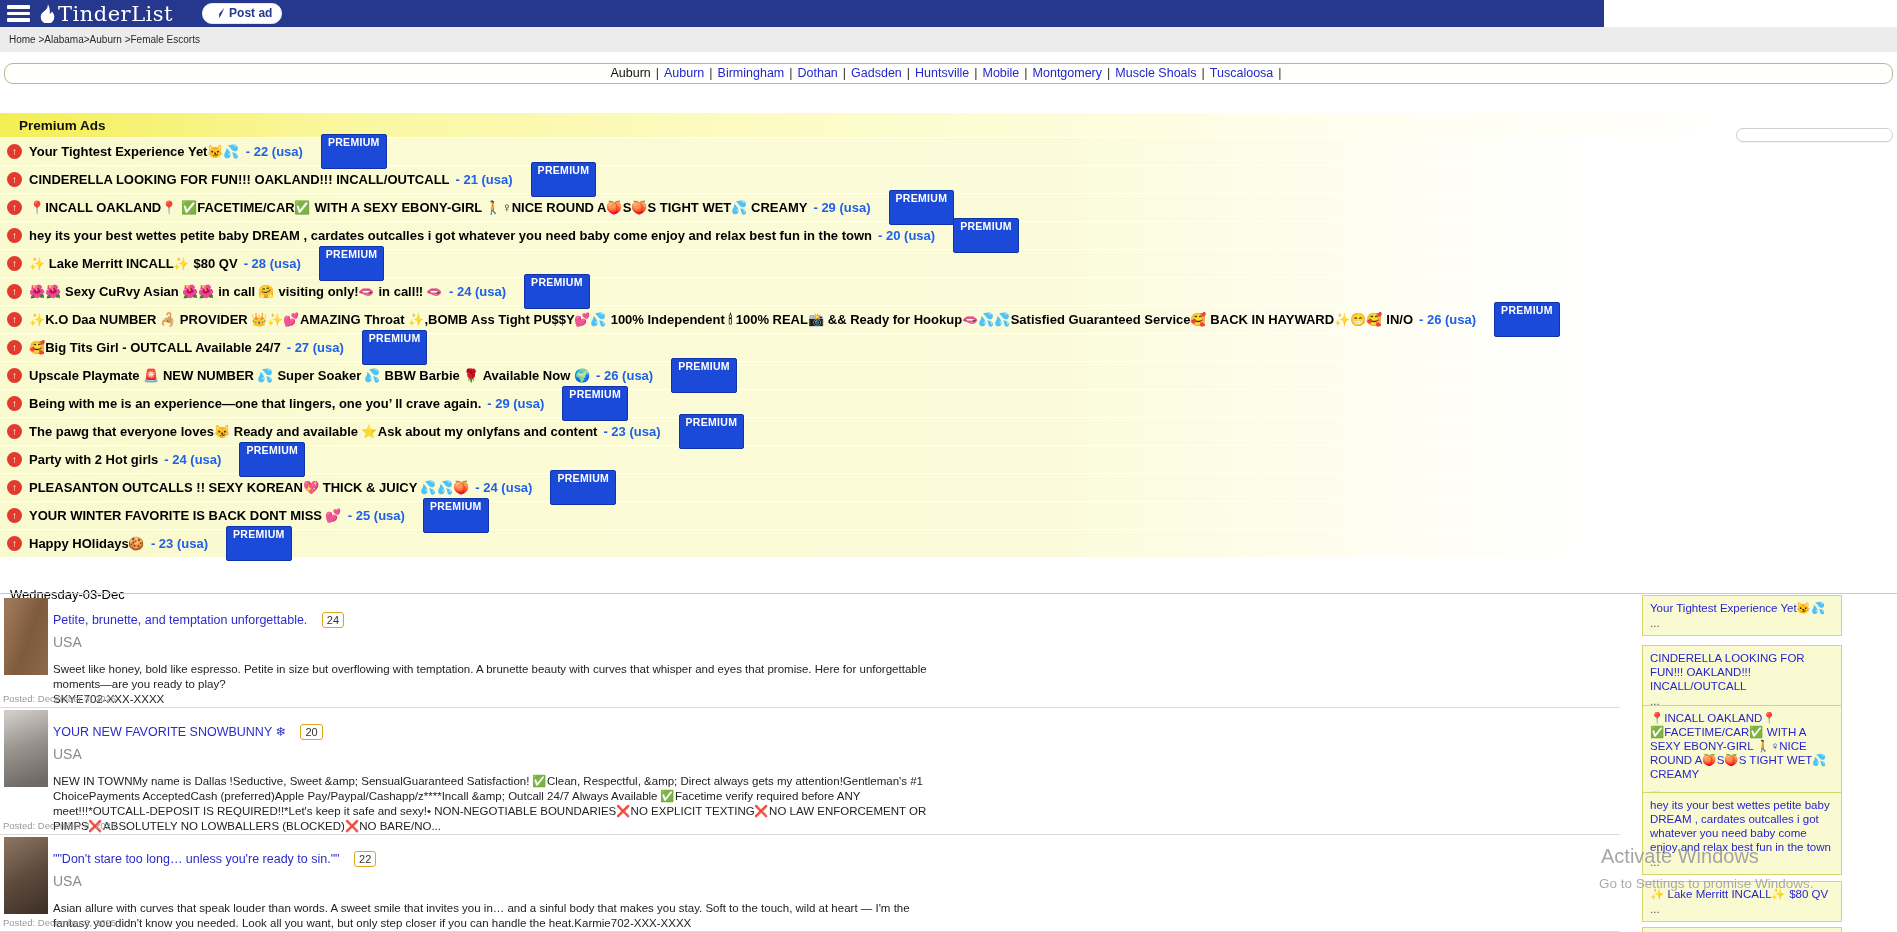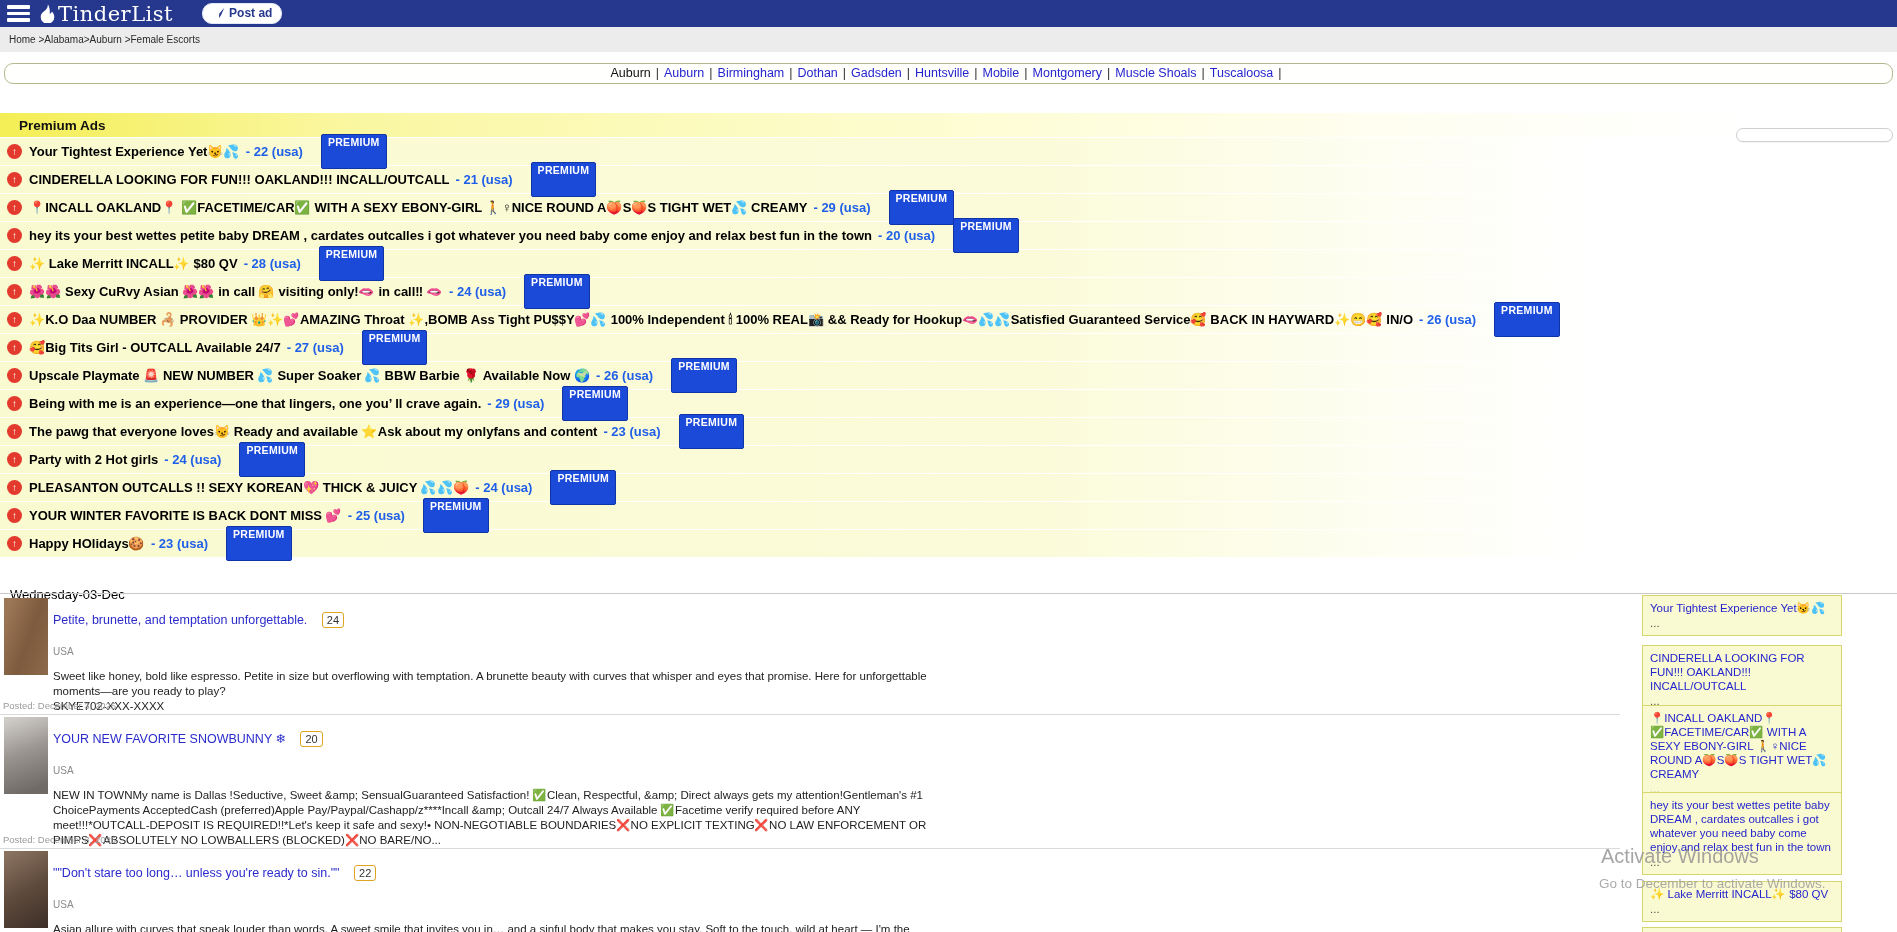--- a/index.html
+++ b/index.html
@@ -1,20 +1,20 @@
 <!DOCTYPE html>
 <html><head>
 <meta charset="utf-8">
 <style>
   html,body{margin:0;padding:0;}
   body{width:1897px;height:932px;position:relative;overflow:hidden;background:#fff;
        font-family:"Liberation Sans",sans-serif;}
 
   
-  .topbar{position:absolute;top:0;left:0;width:1897px;height:27px;background:#26388d;
+  .topbar{position:absolute;top:0;left:0;width:1604px;height:27px;background:#26388d;
           display:flex;align-items:center;}
   .burger{width:23px;margin:0 9px 0 7px;display:flex;flex-direction:column;gap:3px;cursor:pointer;}
   .burger span{height:3.5px;background:#fff;border-radius:1px;}
   .logo{display:flex;align-items:center;gap:2px;color:#fff;cursor:pointer;}
   .logo .brand{font-family:"DejaVu Serif","Liberation Serif",serif;font-size:21px;letter-spacing:.5px;}
   .postad{margin-left:29px;background:#fff;color:#26388d;font-weight:bold;font-size:12px;
           border-radius:10px;padding:2px 9px 3px;display:flex;align-items:center;gap:4px;
           border:1px solid #e3e7f5;cursor:pointer;}
 
   
@@ -56,21 +56,21 @@
   .listing.shade{background:linear-gradient(to right,#ececec 50%,#f6f6f6 70%,#fff 88%);border-bottom:none;}
   .thumb{position:absolute;left:4px;top:2px;width:44px;height:77px;cursor:pointer;}
   .t1{background:linear-gradient(110deg,#9c7757 10%,#7e5a3e 55%,#8d6a4b);}
   .t2{background:linear-gradient(160deg,#cfccc7 5%,#9b9590 45%,#6f6a66 90%);}
   .t3{background:linear-gradient(150deg,#8a7260 5%,#5f4b3d 50%,#3f3129 95%);}
   .t4{background:repeating-linear-gradient(100deg,#d9b640 0 6px,#ab861f 6px 11px,#c5a02e 11px 16px);}
   .lbody{margin-left:53px;padding-top:14px;}
   .ltitle{font-size:12.5px;color:#2b2bcc;cursor:pointer;}
   .agebadge{display:inline-block;margin-left:10px;border:1px solid #dfa521;border-radius:3px;
             background:#fff;color:#333;font-size:11px;padding:0 4px;line-height:14px;}
-  .lcountry{font-size:10px;color:#8a8a8a;margin-top:18px;}
+  .lcountry{font-size:14px;color:#8a8a8a;margin-top:6px;}
   .ldesc{font-size:11.5px;color:#222;line-height:15px;margin-top:12px;max-width:880px;}
   .lcontact{font-size:11.5px;color:#222;line-height:15px;}
   .lposted{position:absolute;left:3px;bottom:3px;font-size:9.5px;color:#9a9a9a;}
 
   
   .sbox{position:absolute;left:1642px;width:184px;background:#fafad2;border:1px solid #d6d66e;
         padding:5px 7px;font-size:11.5px;line-height:14px;color:#2525cd;cursor:pointer;z-index:2;}
   .sbox .more{color:#555;margin-top:1px;}
   .b1{top:595px;} .b2{top:645px;} .b3{top:705px;} .b4{top:792px;} .b5{top:881px;} .b6{top:927px;height:30px;}
 
@@ -272,13 +272,13 @@
   <span>hey its your best wettes petite baby DREAM , cardates outcalles i got whatever you need baby come enjoy and relax best fun in the town</span>
   <div class="more">...</div>
 </div>
 <div class="sbox b5">
   <span>✨ Lake Merritt INCALL✨ $80 QV</span>
   <div class="more">...</div>
 </div>
 <div class="sbox b6"></div>
 
 <div class="wm1">Activate Windows</div>
-<div class="wm2">Go to December to activate Windows.</div>
+<div class="wm2">Go to Settings to promise Windows.</div>
 
 </body></html>

